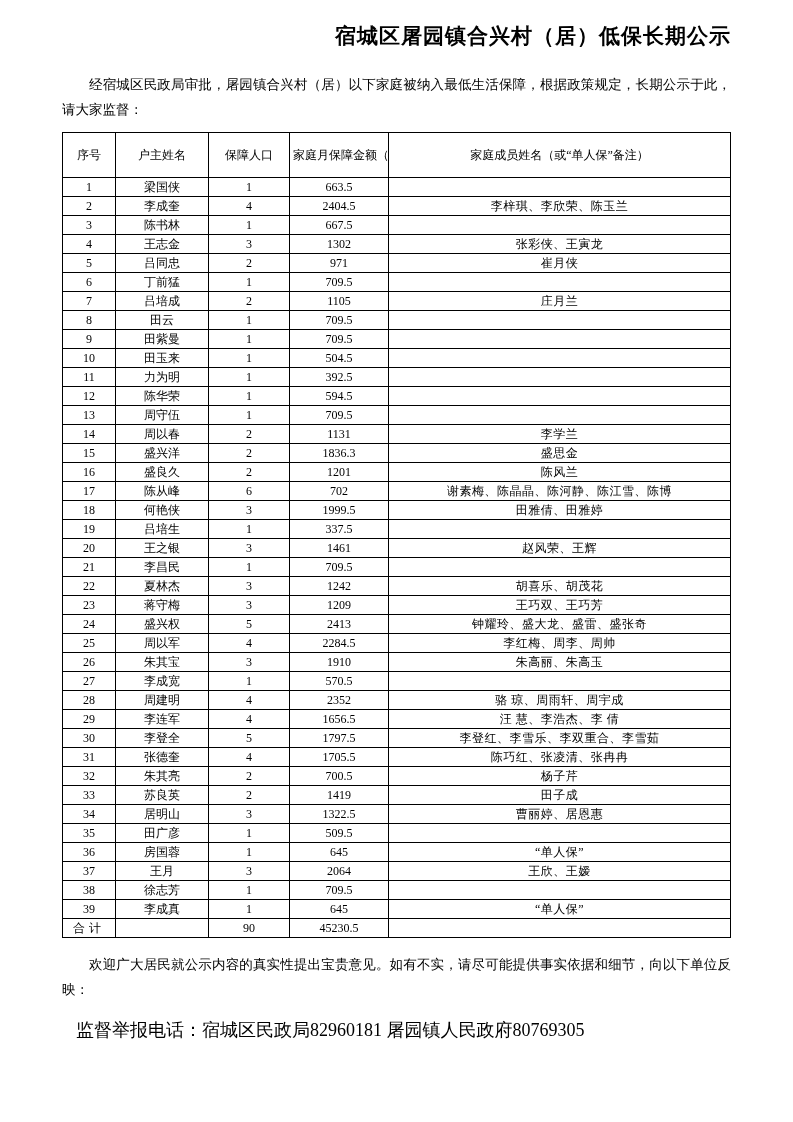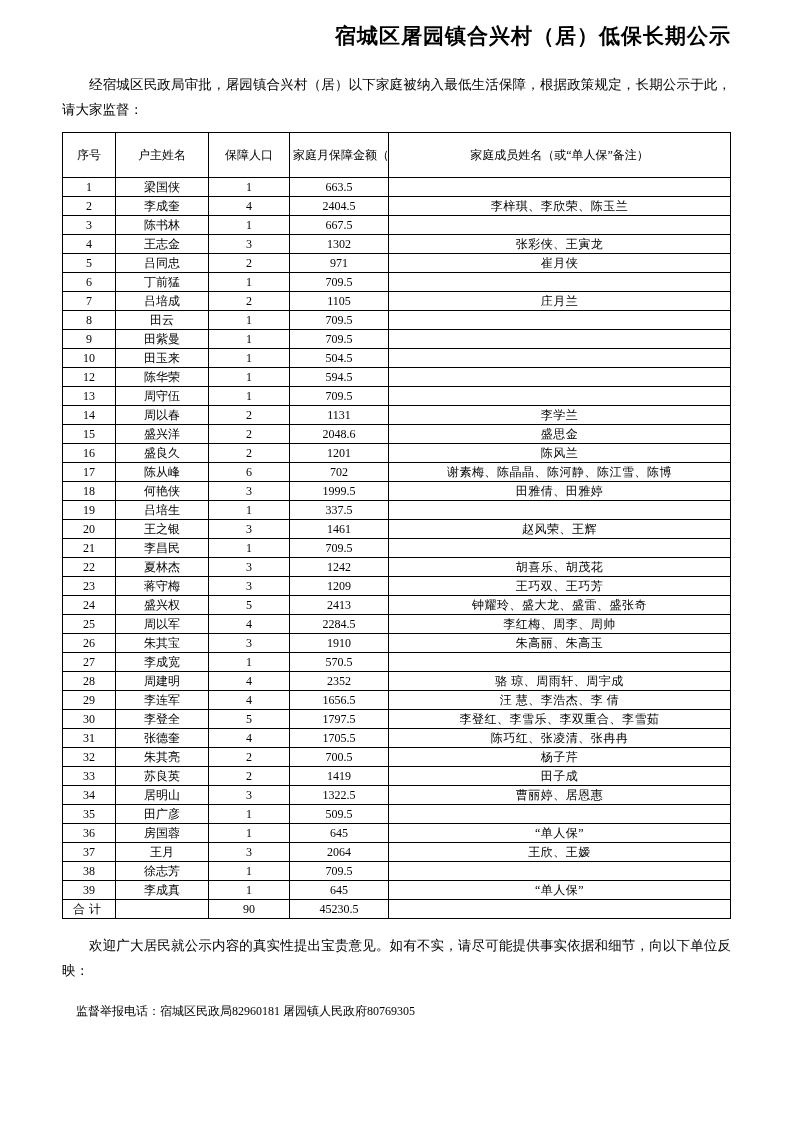--- a/index.html
+++ b/index.html
@@ -32,21 +32,21 @@
     font-size: 13.5px;
     line-height: 25px;
     text-indent: 2em;
     margin: 8px 0 6px 0;
     text-align: justify;
   }
   .para.notice {
     margin-top: 14px;
   }
   .contact {
-    font-size: 12px;
+    font-size: 18px;
     line-height: 25px;
     margin: 16px 0 0 14px;
   }
   table.main {
     border-collapse: collapse;
     width: 100%;
     margin: 10px 0 0 0;
     table-layout: fixed;
     border-radius: 14px;
   }
@@ -168,20 +168,27 @@
           <td class="c-members members-cell"></td>
         </tr>
         <tr>
           <td class="c-seq">10</td>
           <td class="c-name">田玉来</td>
           <td class="c-pop">1</td>
           <td class="c-amt">504.5</td>
           <td class="c-members members-cell"></td>
         </tr>
         <tr>
+          <td class="c-seq">11</td>
+          <td class="c-name">力为明</td>
+          <td class="c-pop">1</td>
+          <td class="c-amt">392.5</td>
+          <td class="c-members members-cell"></td>
+        </tr>
+        <tr>
           <td class="c-seq">12</td>
           <td class="c-name">陈华荣</td>
           <td class="c-pop">1</td>
           <td class="c-amt">594.5</td>
           <td class="c-members members-cell"></td>
         </tr>
         <tr>
           <td class="c-seq">13</td>
           <td class="c-name">周守伍</td>
           <td class="c-pop">1</td>
@@ -192,21 +199,21 @@
           <td class="c-seq">14</td>
           <td class="c-name">周以春</td>
           <td class="c-pop">2</td>
           <td class="c-amt">1131</td>
           <td class="c-members members-cell">李学兰</td>
         </tr>
         <tr>
           <td class="c-seq">15</td>
           <td class="c-name">盛兴洋</td>
           <td class="c-pop">2</td>
-          <td class="c-amt">2048.6</td>
+          <td class="c-amt">1836.3</td>
           <td class="c-members members-cell">盛思金</td>
         </tr>
         <tr>
           <td class="c-seq">16</td>
           <td class="c-name">盛良久</td>
           <td class="c-pop">2</td>
           <td class="c-amt">1201</td>
           <td class="c-members members-cell">陈风兰</td>
         </tr>
         <tr>

